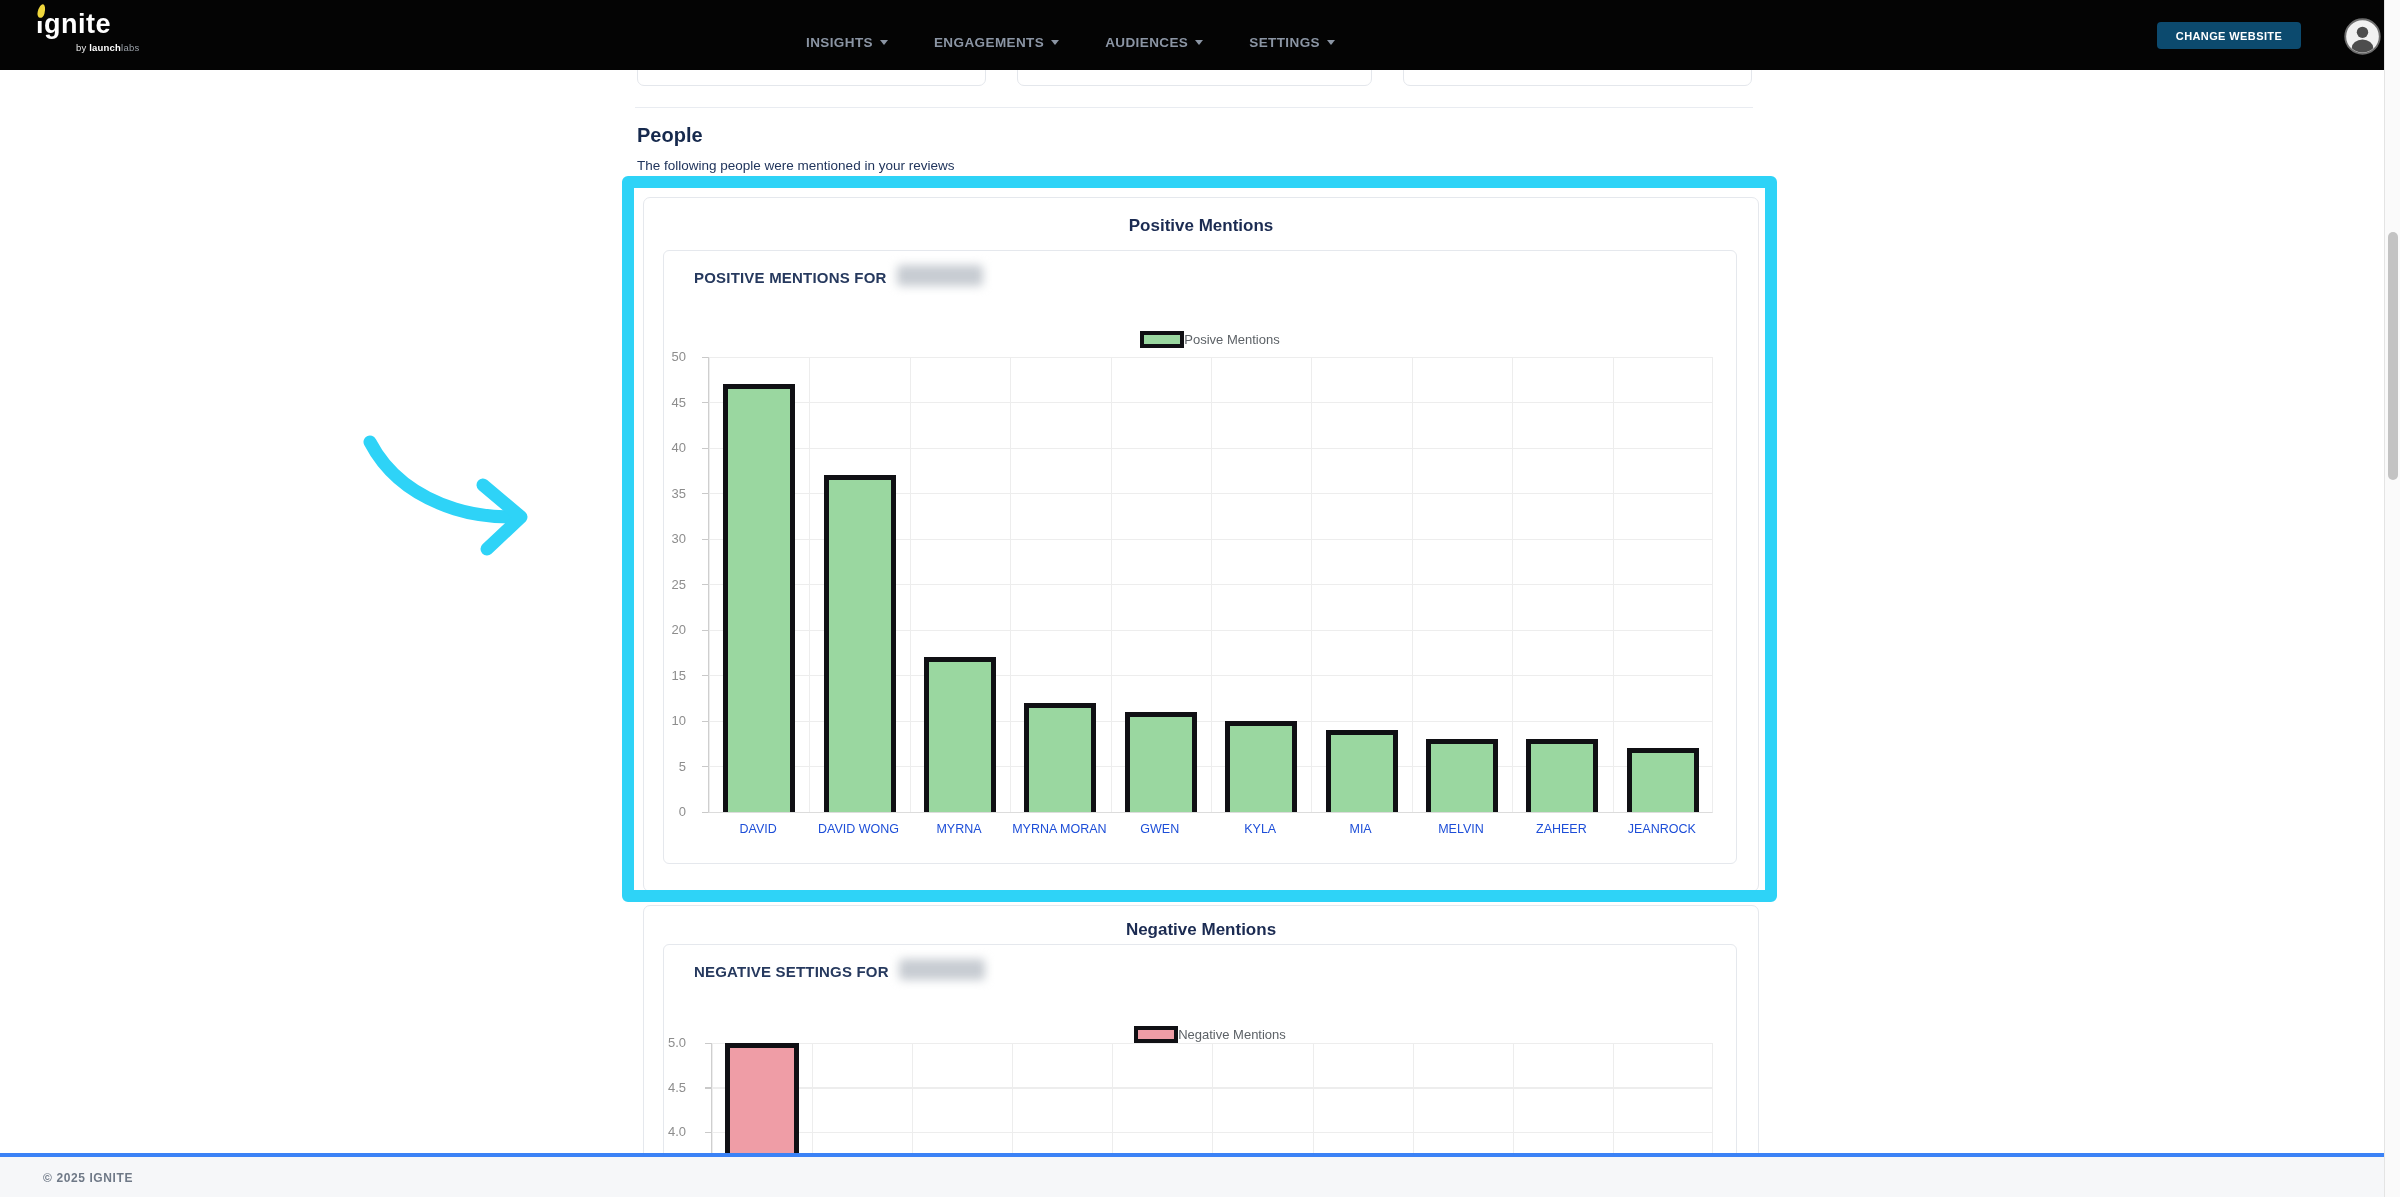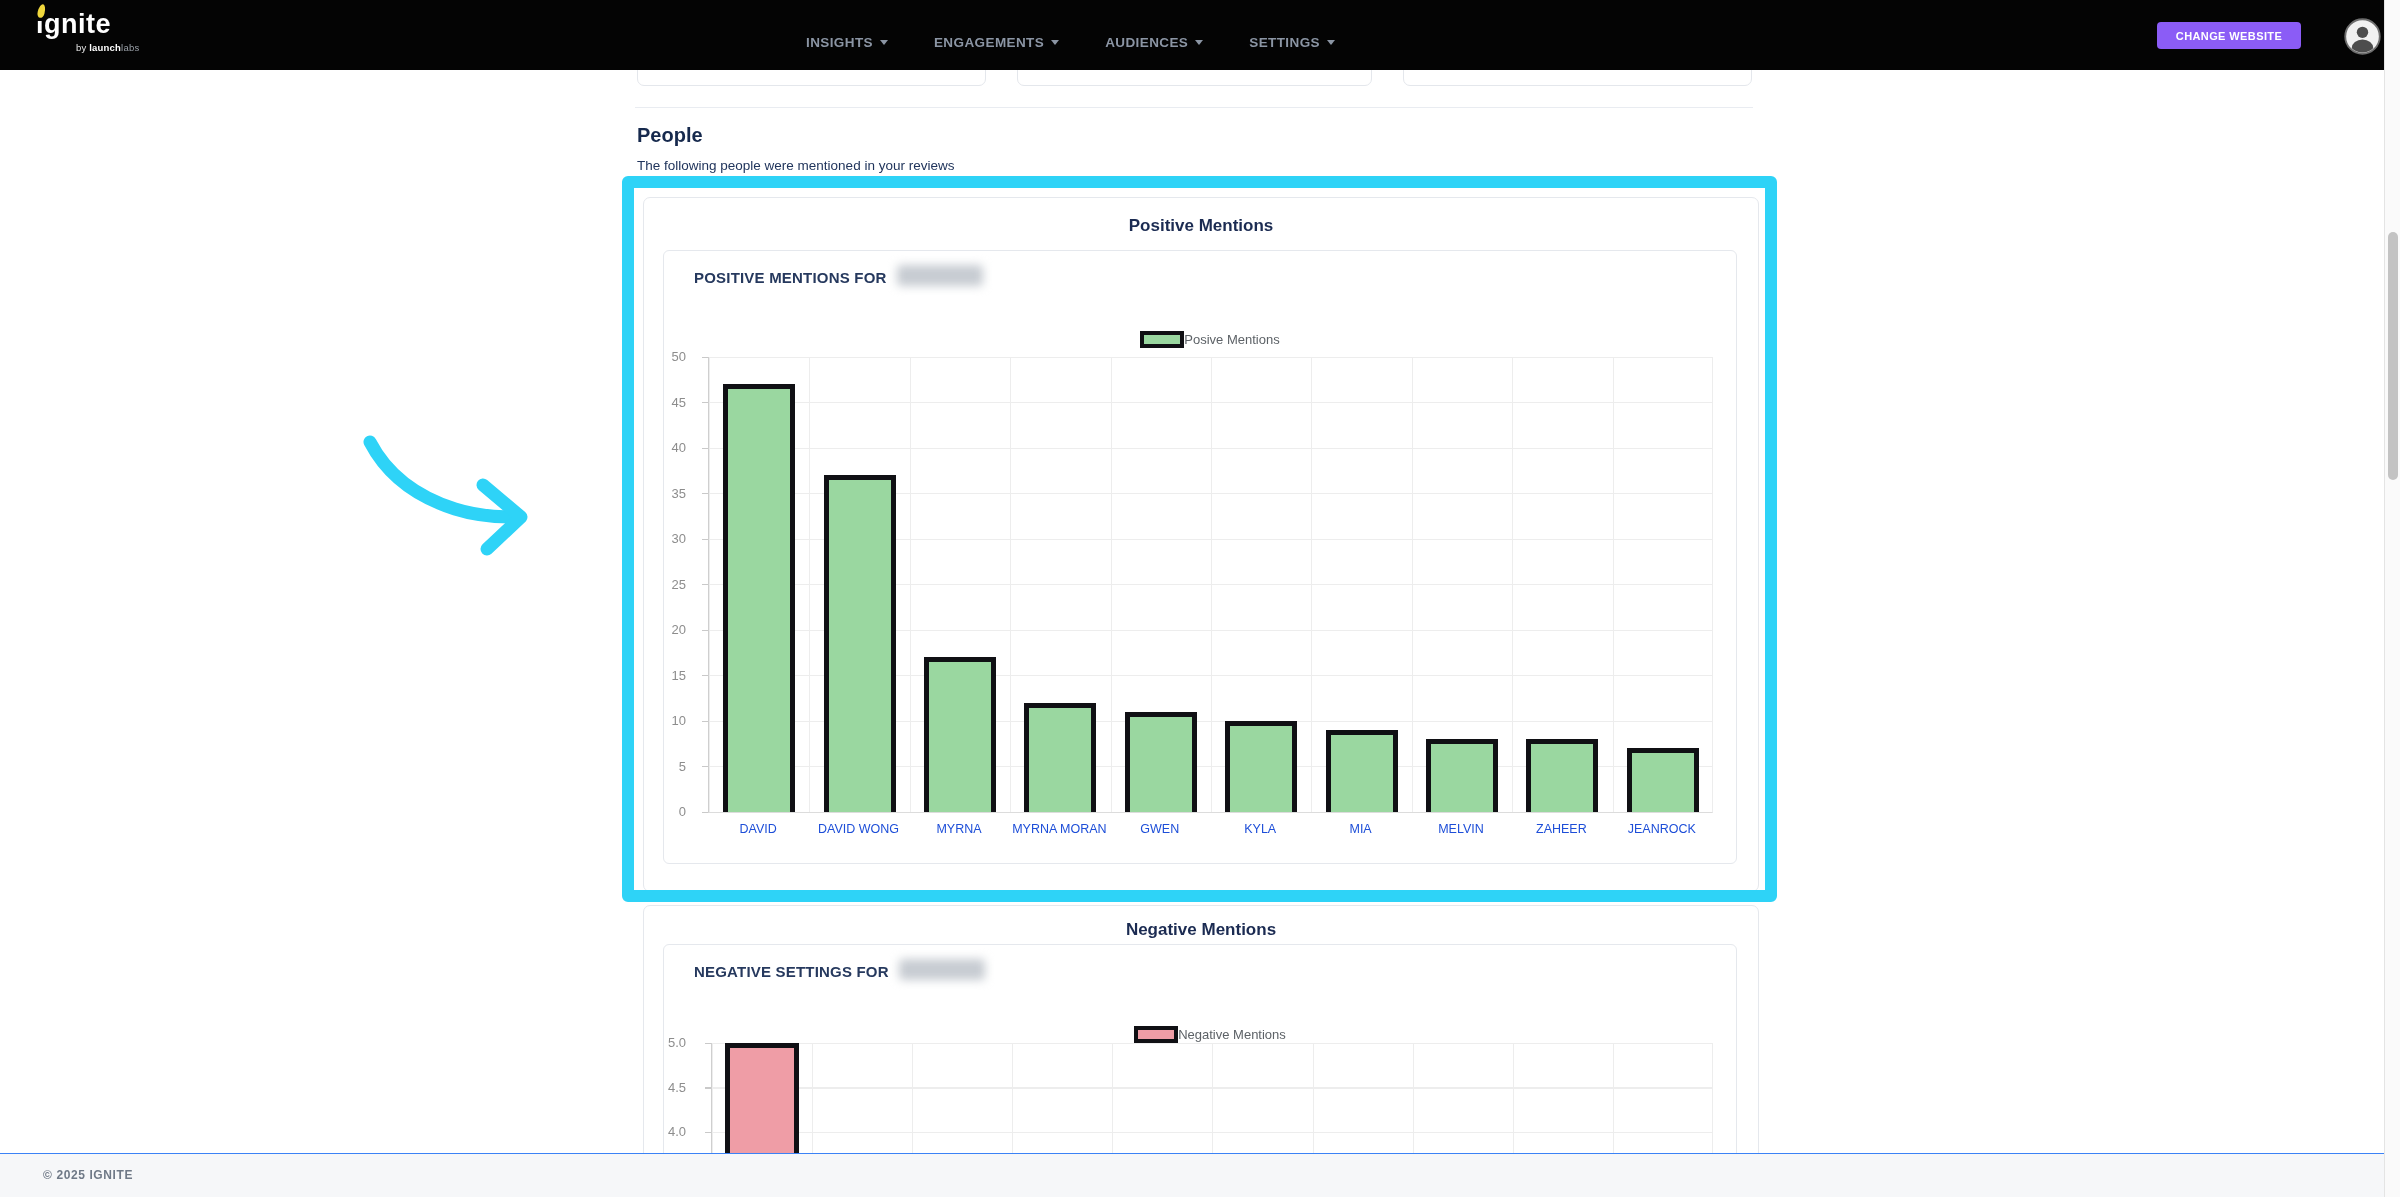--- a/index.html
+++ b/index.html
@@ -16,21 +16,21 @@
   #logo-flame { left:2px; top:-5px; width:7px; height:14px; background:#f0d73c;
                 border-radius:50% 50% 50% 50% / 62% 62% 38% 38%; transform:rotate(14deg); }
   #logo-tagline { left:40px; top:33px; color:#e8e8e8; font-size:9.5px; letter-spacing:.2px; white-space:nowrap; }
   #logo-tagline b { color:#fff; }
   #logo-tagline .labs { color:#9aa0a8; }
   #nav-items { left:806px; top:0; height:84px; display:flex; align-items:center; gap:46px; }
   .nav-item { color:#8b95a4; font-size:13.5px; font-weight:700; letter-spacing:.4px;
               display:flex; align-items:center; gap:7px; cursor:pointer; white-space:nowrap; }
   .caret { width:0; height:0; border-left:4.5px solid transparent; border-right:4.5px solid transparent;
            border-top:5px solid #8b95a4; display:inline-block; }
-  #change-website-btn { left:2157px; top:22px; width:144px; height:27px; background:#8b5cf6;
+  #change-website-btn { left:2157px; top:22px; width:144px; height:27px; background:#0c4a6e;
        border:none; border-radius:4px; color:#fff; font-family:"Liberation Sans",sans-serif;
        font-size:11px; font-weight:700; letter-spacing:.4px; cursor:pointer; }
   #avatar { left:2344px; top:18px; width:37px; height:37px; }
 
   
   .summary-card { top:38px; height:48px; background:#fff; border:1px solid #e4e7ec; border-radius:7px; }
   #sumcard-1 { left:637px;  width:349px; }
   #sumcard-2 { left:1017px; width:355px; }
   #sumcard-3 { left:1403px; width:349px; }
 
@@ -90,21 +90,21 @@
   #positive-xlabels { left:708px; top:822px; width:1005px; height:18px; }
   .xtick { position:absolute; top:0; text-align:center; color:#1d4ed8; font-size:12.5px; white-space:nowrap; }
 
   
   #highlight-box { left:622px; top:176px; width:1155px; height:726px;
      border:12px solid #2ed3f7; border-radius:6px; z-index:20; pointer-events:none; }
   #arrow { left:355px; top:425px; z-index:21; }
 
   
   #footer { left:0; top:1153px; width:2384px; height:44px; background:#f6f7f9;
-            border-top:1px solid #3b82f6; z-index:25; }
+            border-top:4px solid #3b82f6; z-index:25; }
   #footer-text { left:43px; top:14px; color:#6f7987; font-size:12px; font-weight:600; letter-spacing:.6px; }
 
   
   #scrollbar-track { left:2384px; top:0; width:16px; height:1197px; background:#fafafa;
                      border-left:1px solid #e4e4e4; z-index:40; }
   #scrollbar-thumb { left:3px; top:232px; width:10px; height:248px; background:#c3c3c3; border-radius:6px; }
 </style>
 </head>
 <body>
 

